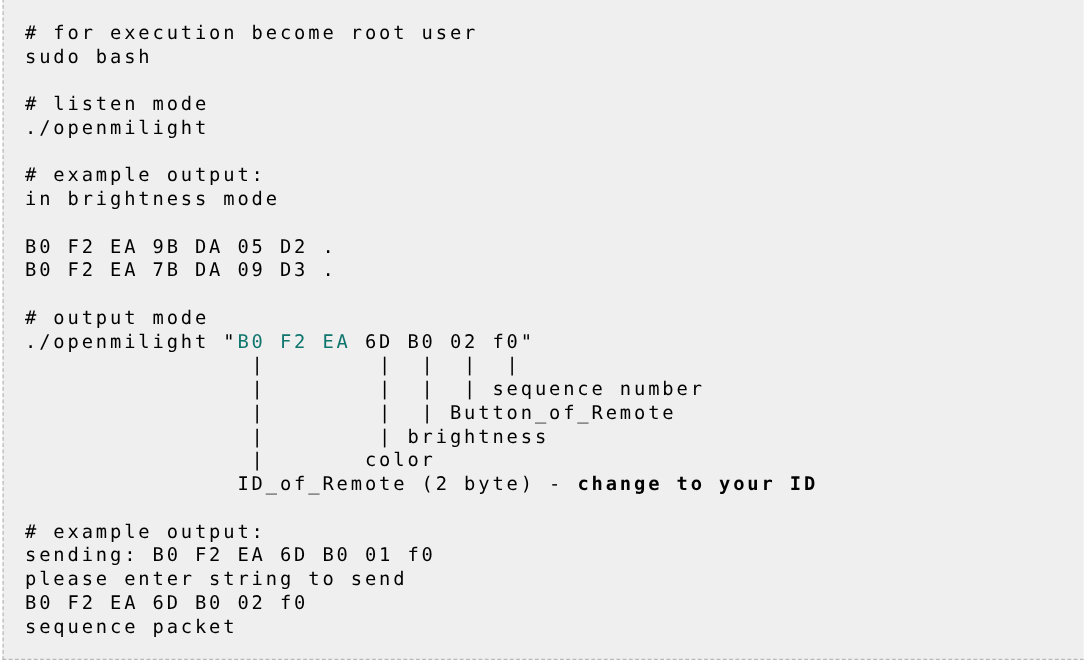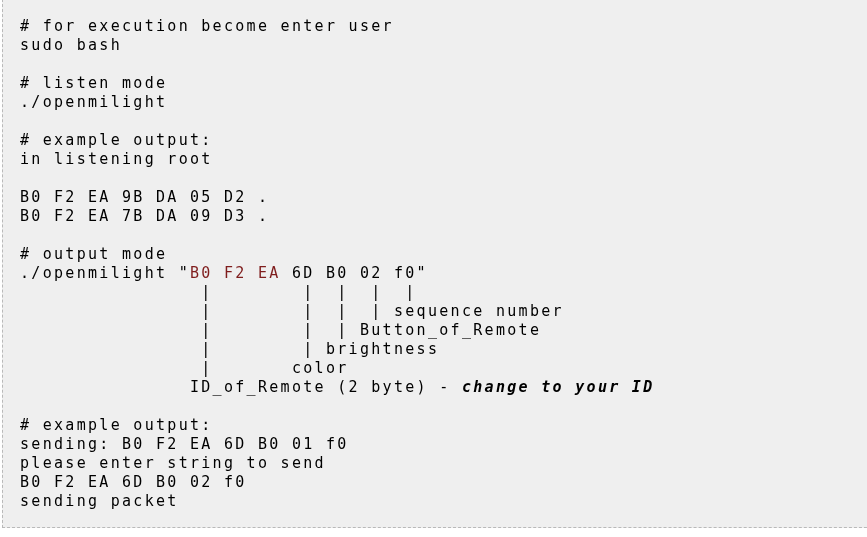--- a/index.html
+++ b/index.html
@@ -22,46 +22,46 @@
     margin: 0;
     padding: 22px 8px 0 17px;
     font-family: "DejaVu Sans Mono", "Liberation Mono", monospace;
     font-size: 15px;
     line-height: 19px;
     letter-spacing: 2.3px;
     color: #000000;
     white-space: pre;
   }
   .seg-red  { color: #ff0000; }
-  .seg-bold { font-weight: bold; font-style: italic; }
+  .seg-bold { font-weight: bold; }
 </style>
 </head>
 <body style="background: rgb(255, 255, 255);">
 
 <div class="codebox" style="background: rgb(239, 239, 239); border-color: rgb(185, 185, 185); border-style: dashed;">
-  <pre class="code" style="color: rgb(0, 0, 0);"><span><span># for execution become enter user</span></span>
+  <pre class="code" style="color: rgb(0, 0, 0);"><span><span># for execution become root user</span></span>
 <span><span>sudo bash</span></span>
 <span></span>
 <span><span># listen mode</span></span>
 <span><span>./openmilight</span></span>
 <span></span>
 <span><span># example output:</span></span>
-<span><span>in listening root</span></span>
+<span><span>in brightness mode</span></span>
 <span></span>
 <span><span>B0 F2 EA 9B DA 05 D2 .</span></span>
 <span><span>B0 F2 EA 7B DA 09 D3 .</span></span>
 <span></span>
 <span><span># output mode</span></span>
-<span><span>./openmilight "</span><span class="seg-red" style="color: #7f1d1d;">B0 F2 EA</span><span> 6D B0 02 f0"</span></span>
+<span><span>./openmilight "</span><span class="seg-red" style="color: #0f766e;">B0 F2 EA</span><span> 6D B0 02 f0"</span></span>
 <span><span>                |        |  |  |  |</span></span>
 <span><span>                |        |  |  | sequence number</span></span>
 <span><span>                |        |  | Button_of_Remote</span></span>
 <span><span>                |        | brightness</span></span>
 <span><span>                |       color</span></span>
 <span><span>               ID_of_Remote (2 byte) - </span><span class="seg-bold">change to your ID</span></span>
 <span></span>
 <span><span># example output:</span></span>
 <span><span>sending: B0 F2 EA 6D B0 01 f0</span></span>
 <span><span>please enter string to send</span></span>
 <span><span>B0 F2 EA 6D B0 02 f0</span></span>
-<span><span>sending packet</span></span>
+<span><span>sequence packet</span></span>
 </pre>
 </div>
 
 </body></html>

